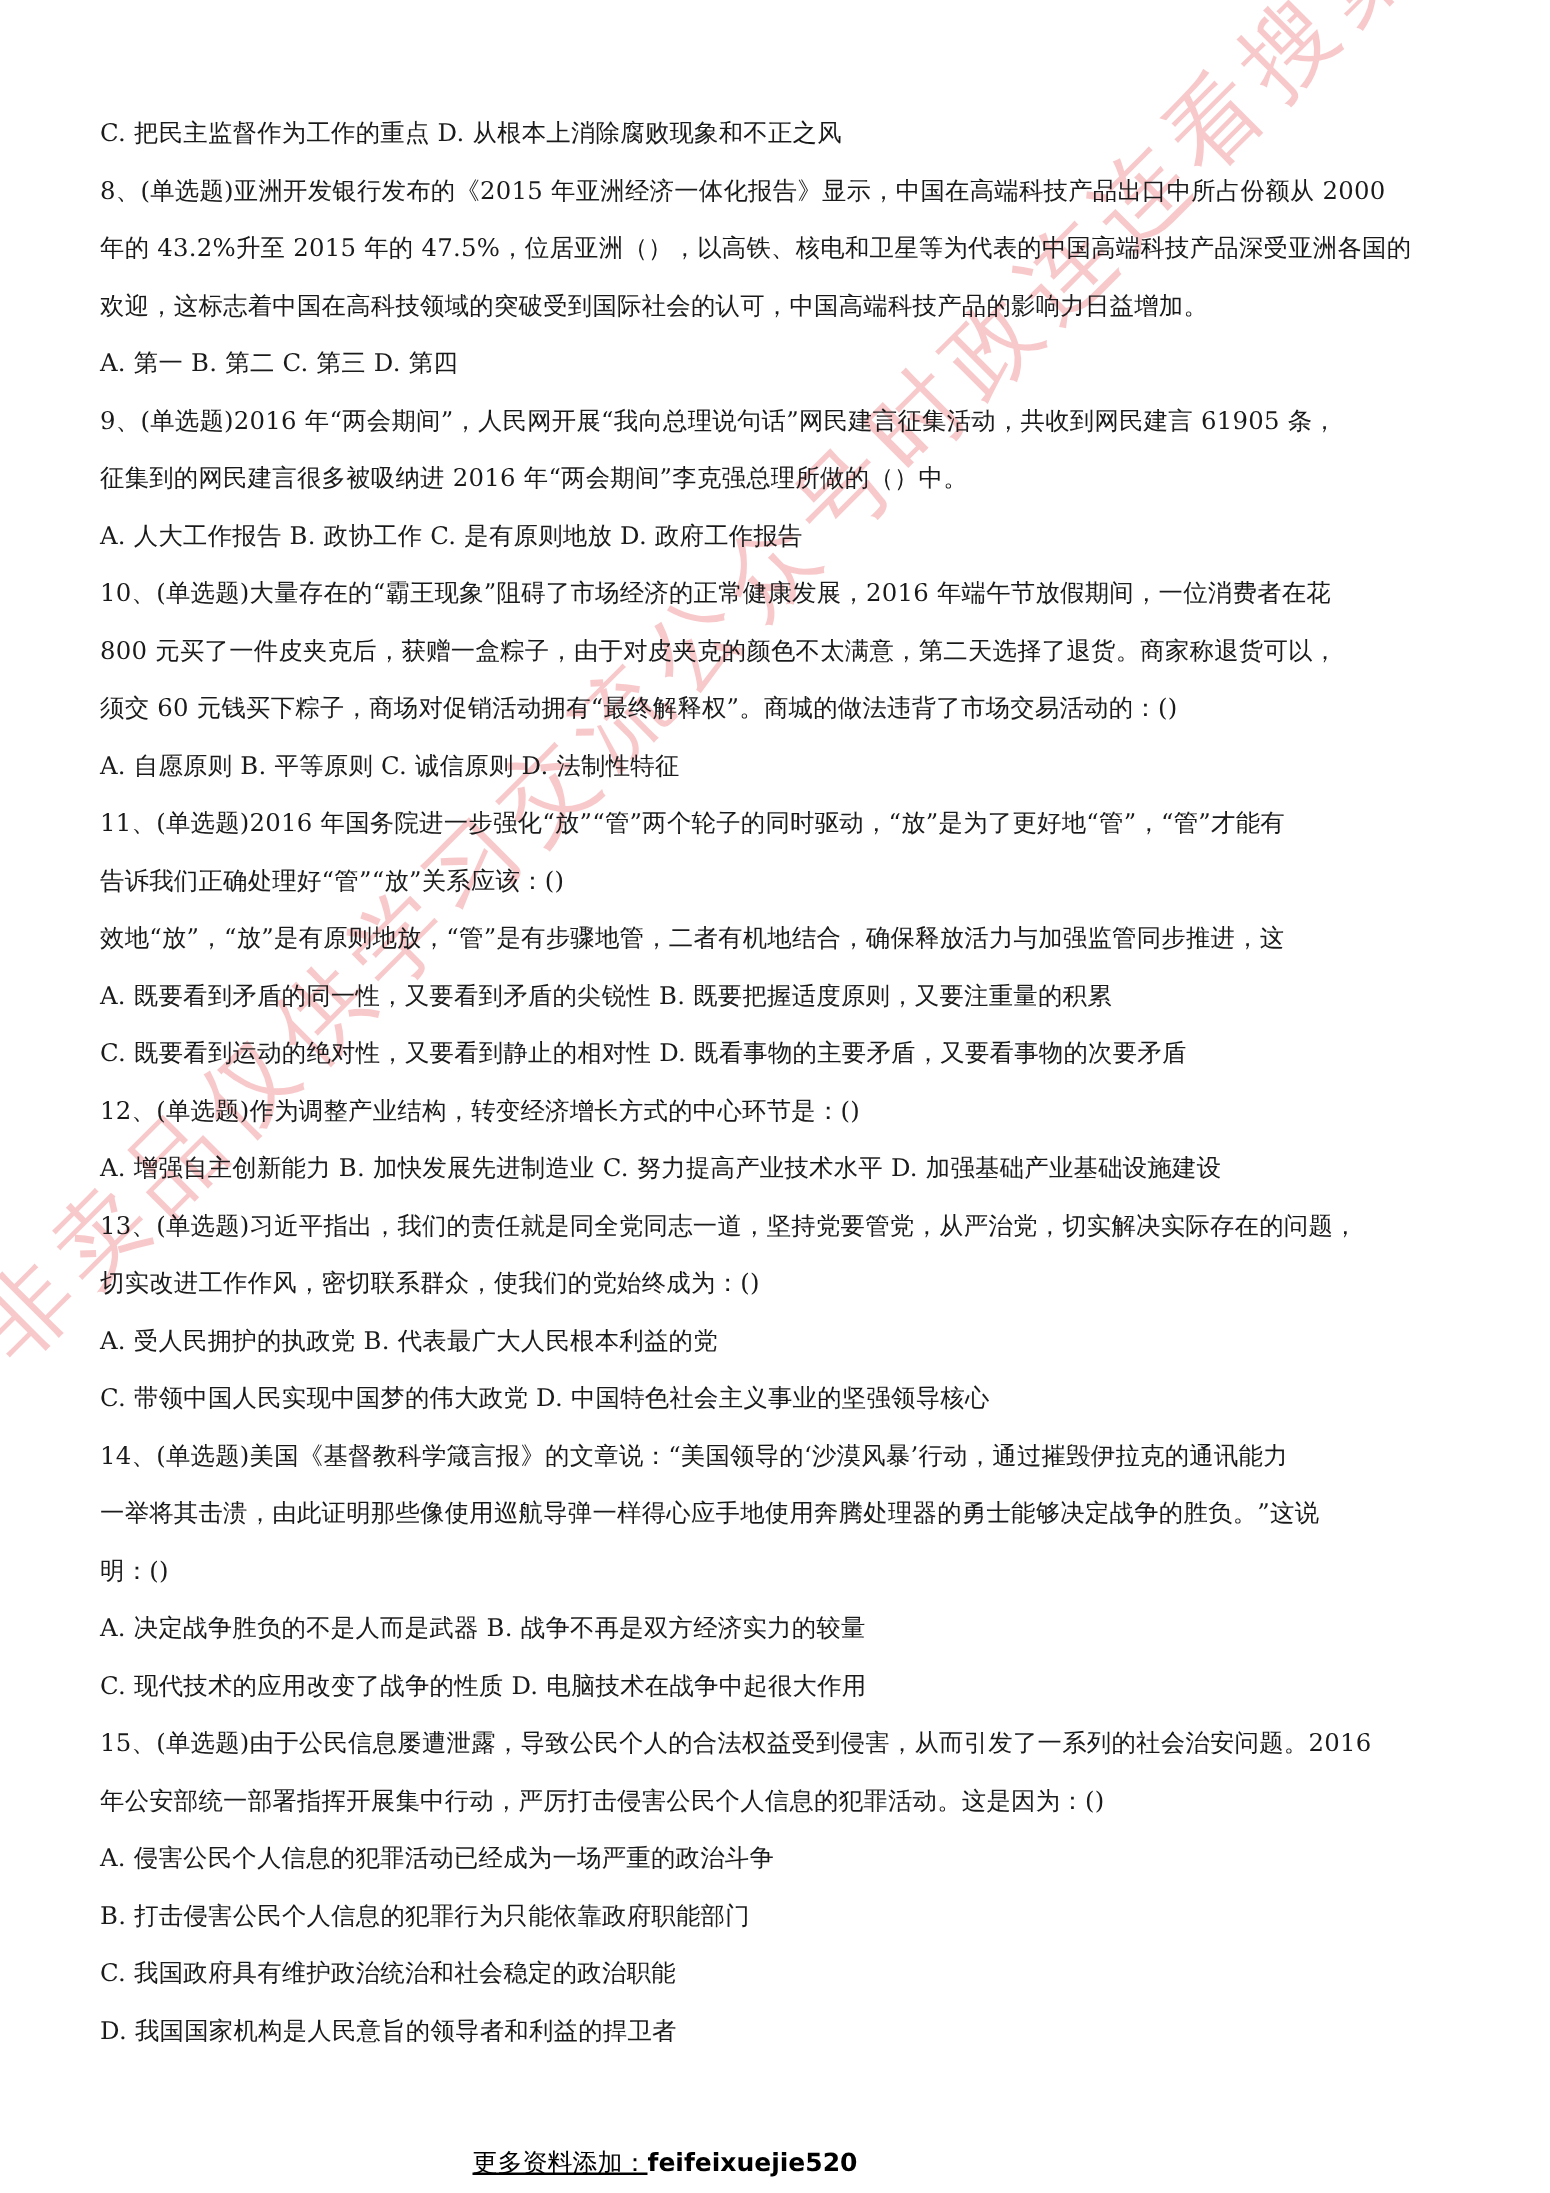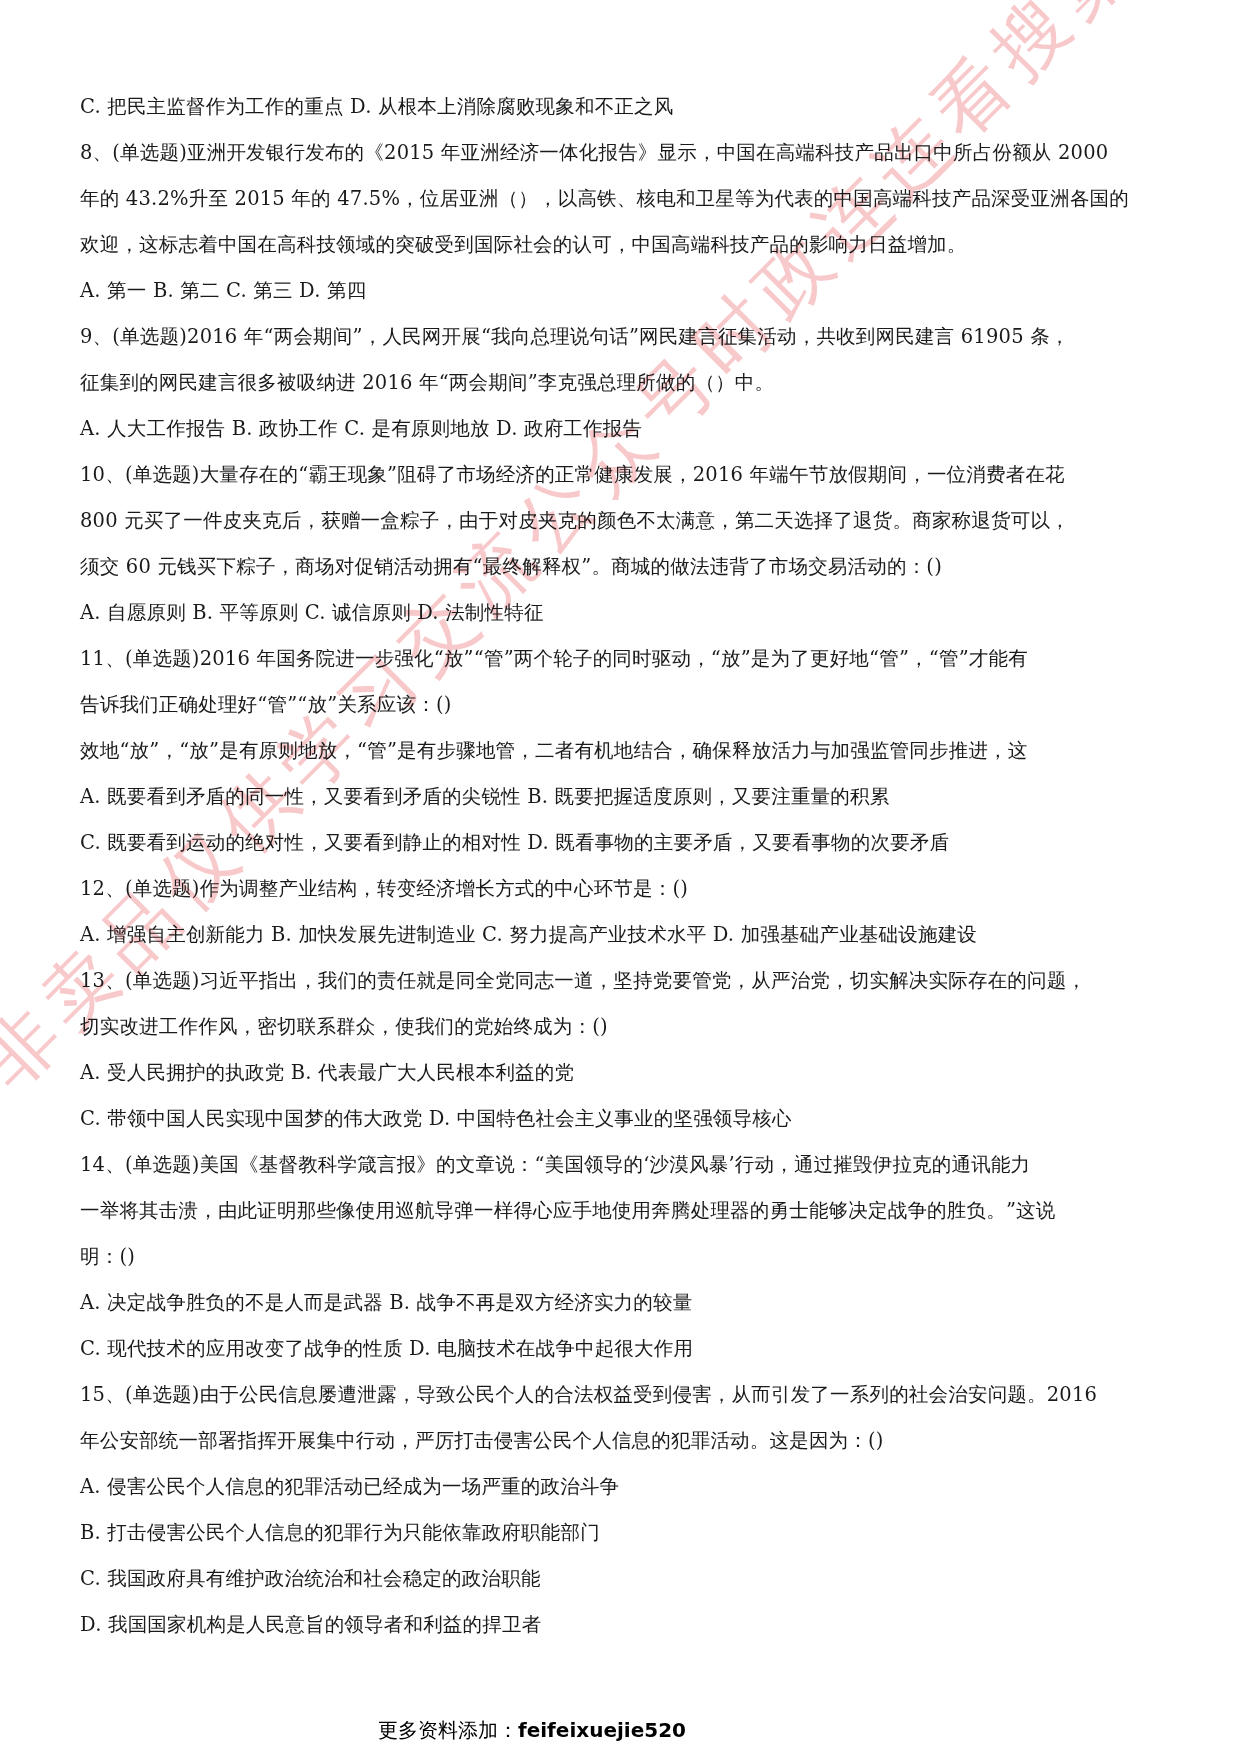--- a/index.html
+++ b/index.html
@@ -59,20 +59,21 @@
       position: absolute;
       top: 1718px;
       left: 378px;
       font-size: 20px;
       line-height: 24px;
       color: #000;
       white-space: nowrap;
     }
     .footer-label {
       font-family: "DejaVu Serif", "Liberation Serif", serif;
+      text-decoration: underline;
     }
     .footer-id {
       font-family: "DejaVu Sans", "Liberation Sans", sans-serif;
       font-weight: bold;
     }
   </style>
 </head>
 <body>
 
 <div class="page">

